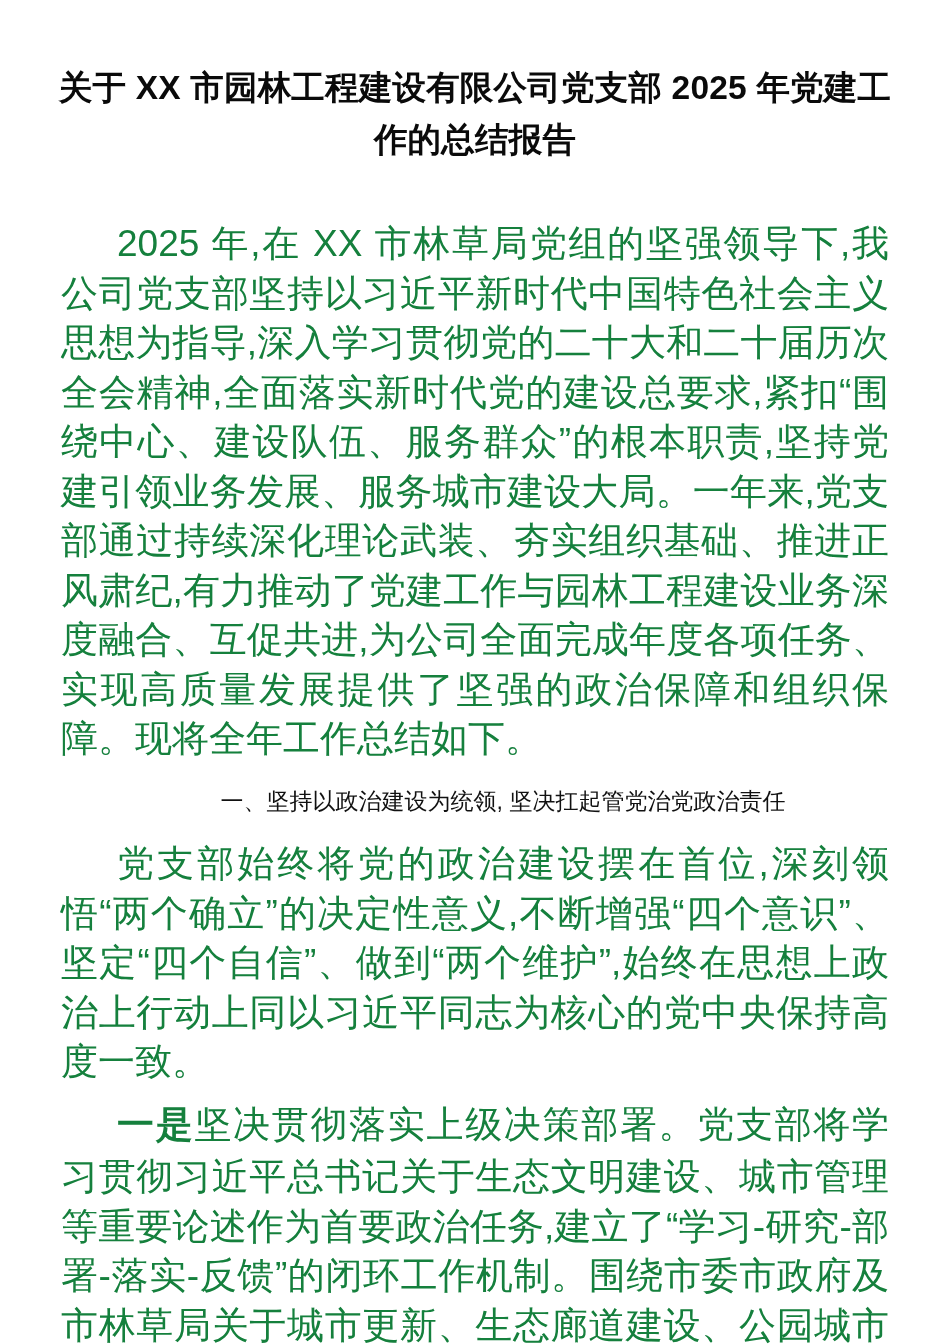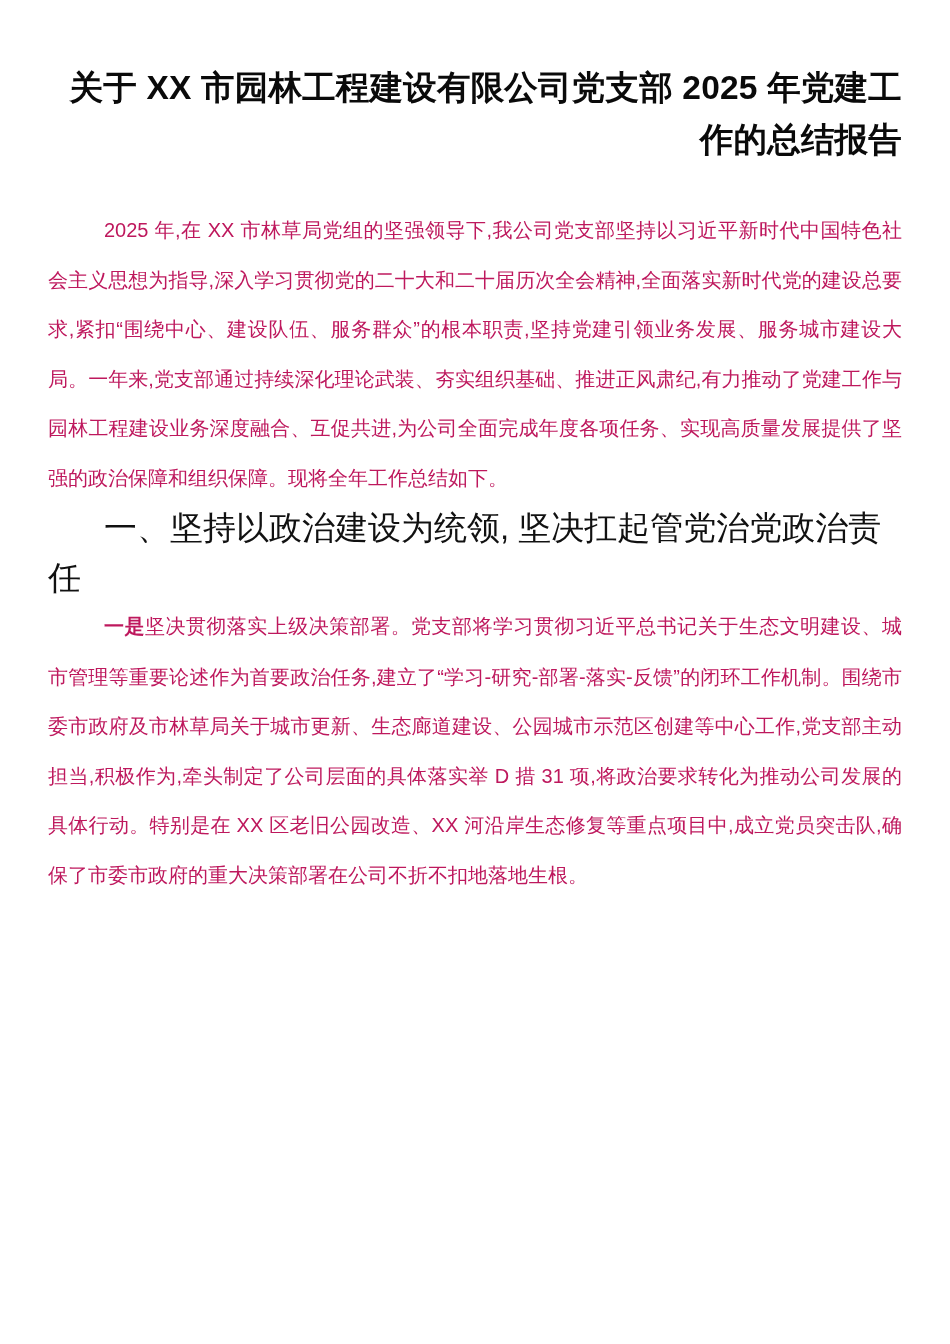--- a/index.html
+++ b/index.html
@@ -28,49 +28,49 @@
     left: 48px;
     top: 0;
     width: 854px;
   }
   .doc-title {
     margin: 0;
     padding-top: 62px;
     font-size: 33.5px;
     font-weight: 700;
     line-height: 52px;
-    text-align: right;
+    text-align: center;
     letter-spacing: 0.2px;
     color: #0a0a0a;
   }
   .intro-gap {
     height: 40px;
   }
   p.para {
-    margin: 0;
-    font-size: 20px;
+    margin: 13px;
+    font-size: 37px;
     font-weight: 400;
     line-height: 49.5px;
     text-align: justify;
     text-justify: inter-character;
     text-align-last: left;
     letter-spacing: 0px;
-    color: #be185d;
+    color: #15803d;
     word-break: break-all;
   }
   p.para.indent {
     text-indent: 56px;
   }
   p.heading {
     margin: 0;
-    font-size: 33px;
+    font-size: 23px;
     font-weight: 400;
     line-height: 49.5px;
     text-indent: 56px;
-    text-align: left;
+    text-align: center;
     color: #111111;
   }
   .b {
     font-weight: 700;
     font-family: Liberation Mono, monospace;
   }
 </style>
 </head>
 <body>
 
@@ -78,17 +78,18 @@
   <div class="doc-body">
 
     <h1 class="doc-title">关于 XX 市园林工程建设有限公司党支部 2025 年党建工作的总结报告</h1>
 
     <div class="intro-gap"></div>
 
     <p class="para indent">2025 年,在 XX 市林草局党组的坚强领导下,我公司党支部坚持以习近平新时代中国特色社会主义思想为指导,深入学习贯彻党的二十大和二十届历次全会精神,全面落实新时代党的建设总要求,紧扣“围绕中心、建设队伍、服务群众”的根本职责,坚持党建引领业务发展、服务城市建设大局。一年来,党支部通过持续深化理论武装、夯实组织基础、推进正风肃纪,有力推动了党建工作与园林工程建设业务深度融合、互促共进,为公司全面完成年度各项任务、实现高质量发展提供了坚强的政治保障和组织保障。现将全年工作总结如下。</p>
 
     <p class="heading">一、坚持以政治建设为统领, 坚决扛起管党治党政治责任</p>
 
+    <p class="para indent">党支部始终将党的政治建设摆在首位,深刻领悟“两个确立”的决定性意义,不断增强“四个意识”、坚定“四个自信”、做到“两个维护”,始终在思想上政治上行动上同以习近平同志为核心的党中央保持高度一致。</p>
 
     <p class="para indent"><span class="b">一是</span><span>坚决贯彻落实上级决策部署。党支部将学习贯彻习近平总书记关于生态文明建设、城市管理等重要论述作为首要政治任务,建立了“学习-研究-部署-落实-反馈”的闭环工作机制。围绕市委市政府及市林草局关于城市更新、生态廊道建设、公园城市示范区创建等中心工作,党支部主动担当,积极作为,牵头制定了公司层面的具体落实举 D 措 31 项,将政治要求转化为推动公司发展的具体行动。特别是在 XX 区老旧公园改造、XX 河沿岸生态修复等重点项目中,成立党员突击队,确保了市委市政府的重大决策部署在公司不折不扣地落地生根。</span></p>
 
   </div>
 </div>
 
 </body></html>

